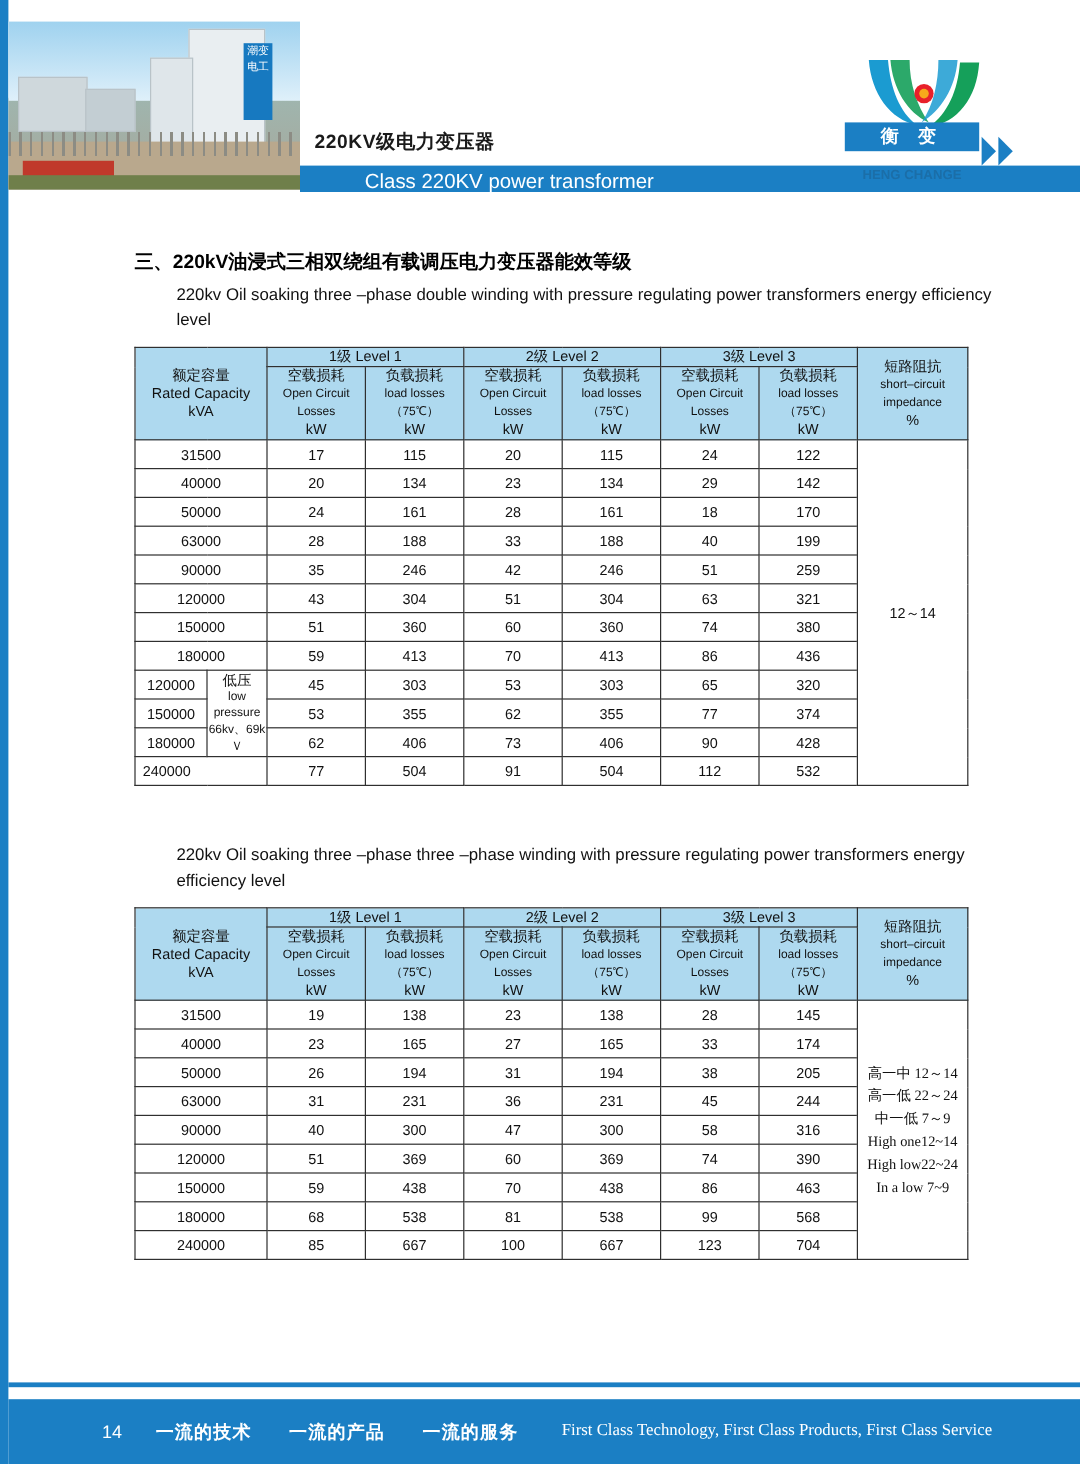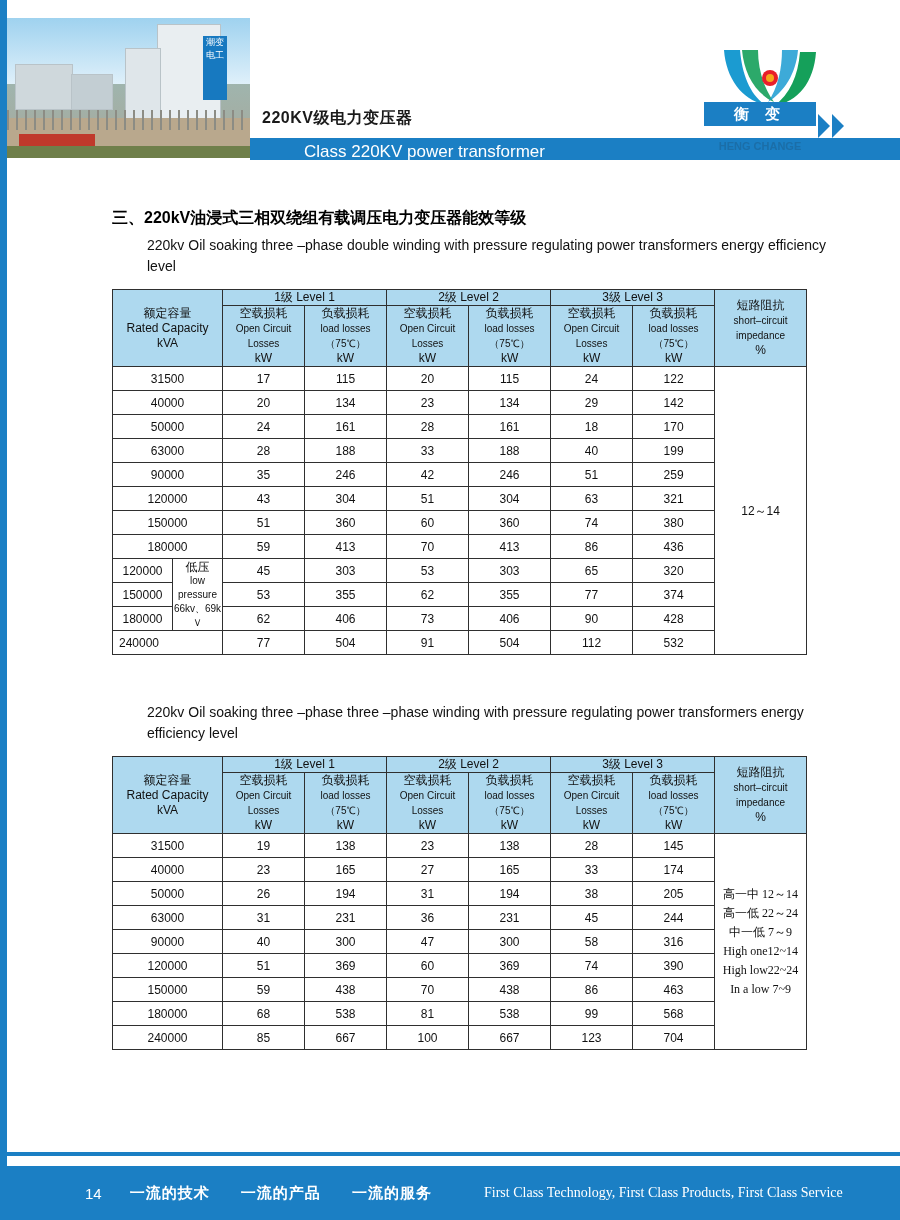--- a/index.html
+++ b/index.html
@@ -237,21 +237,21 @@
     font-size: 15px;
   }
   .slogan-cn {
     margin-left: 28px;
     font-size: 15px;
     font-weight: bold;
     letter-spacing: 1px;
   }
   .slogan-cn span { margin-right: 26px; }
   .slogan-en {
-    margin-left: 26px;
+    margin-left: 10px;
     font-size: 14px;
     font-family: "Liberation Serif", serif;
   }
 </style>
 </head>
 <body>
 
 <div class="page">
 
   <div class="header">

